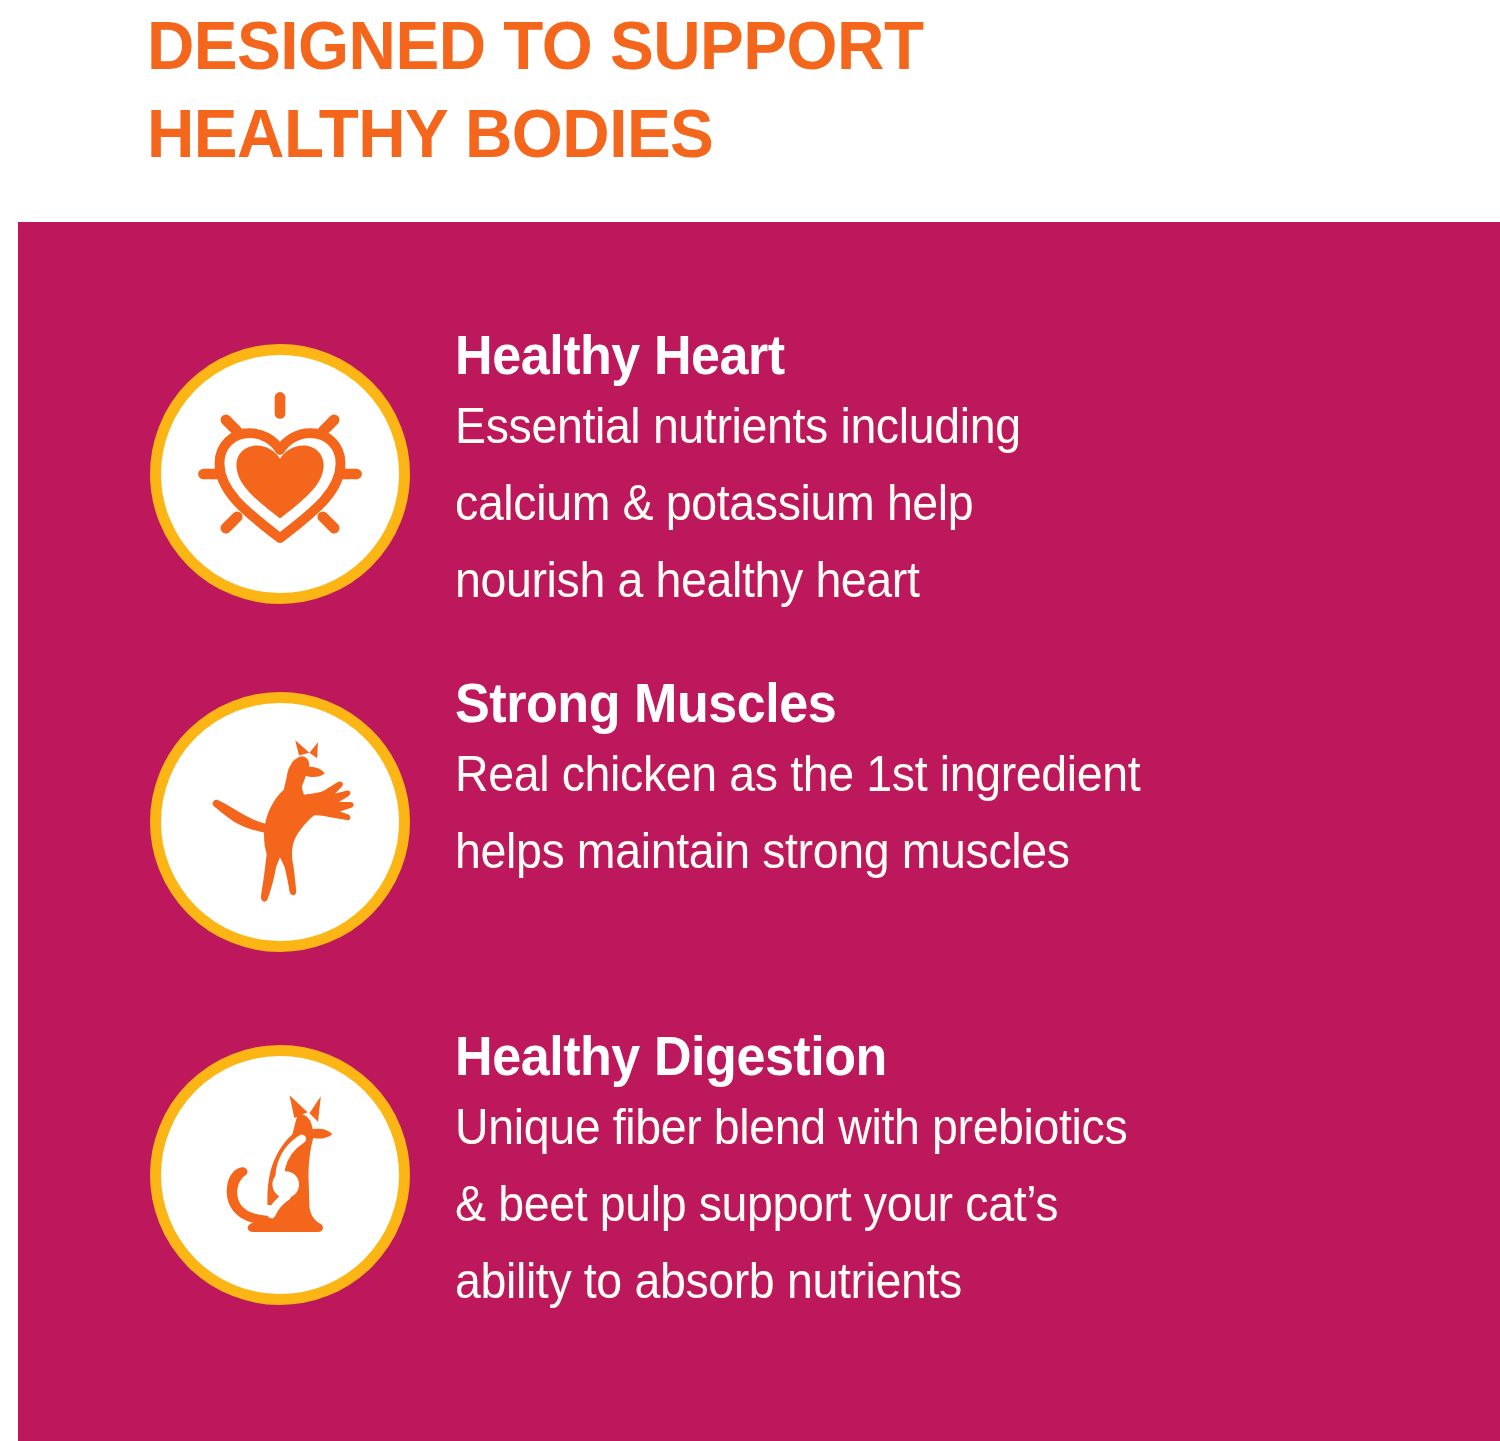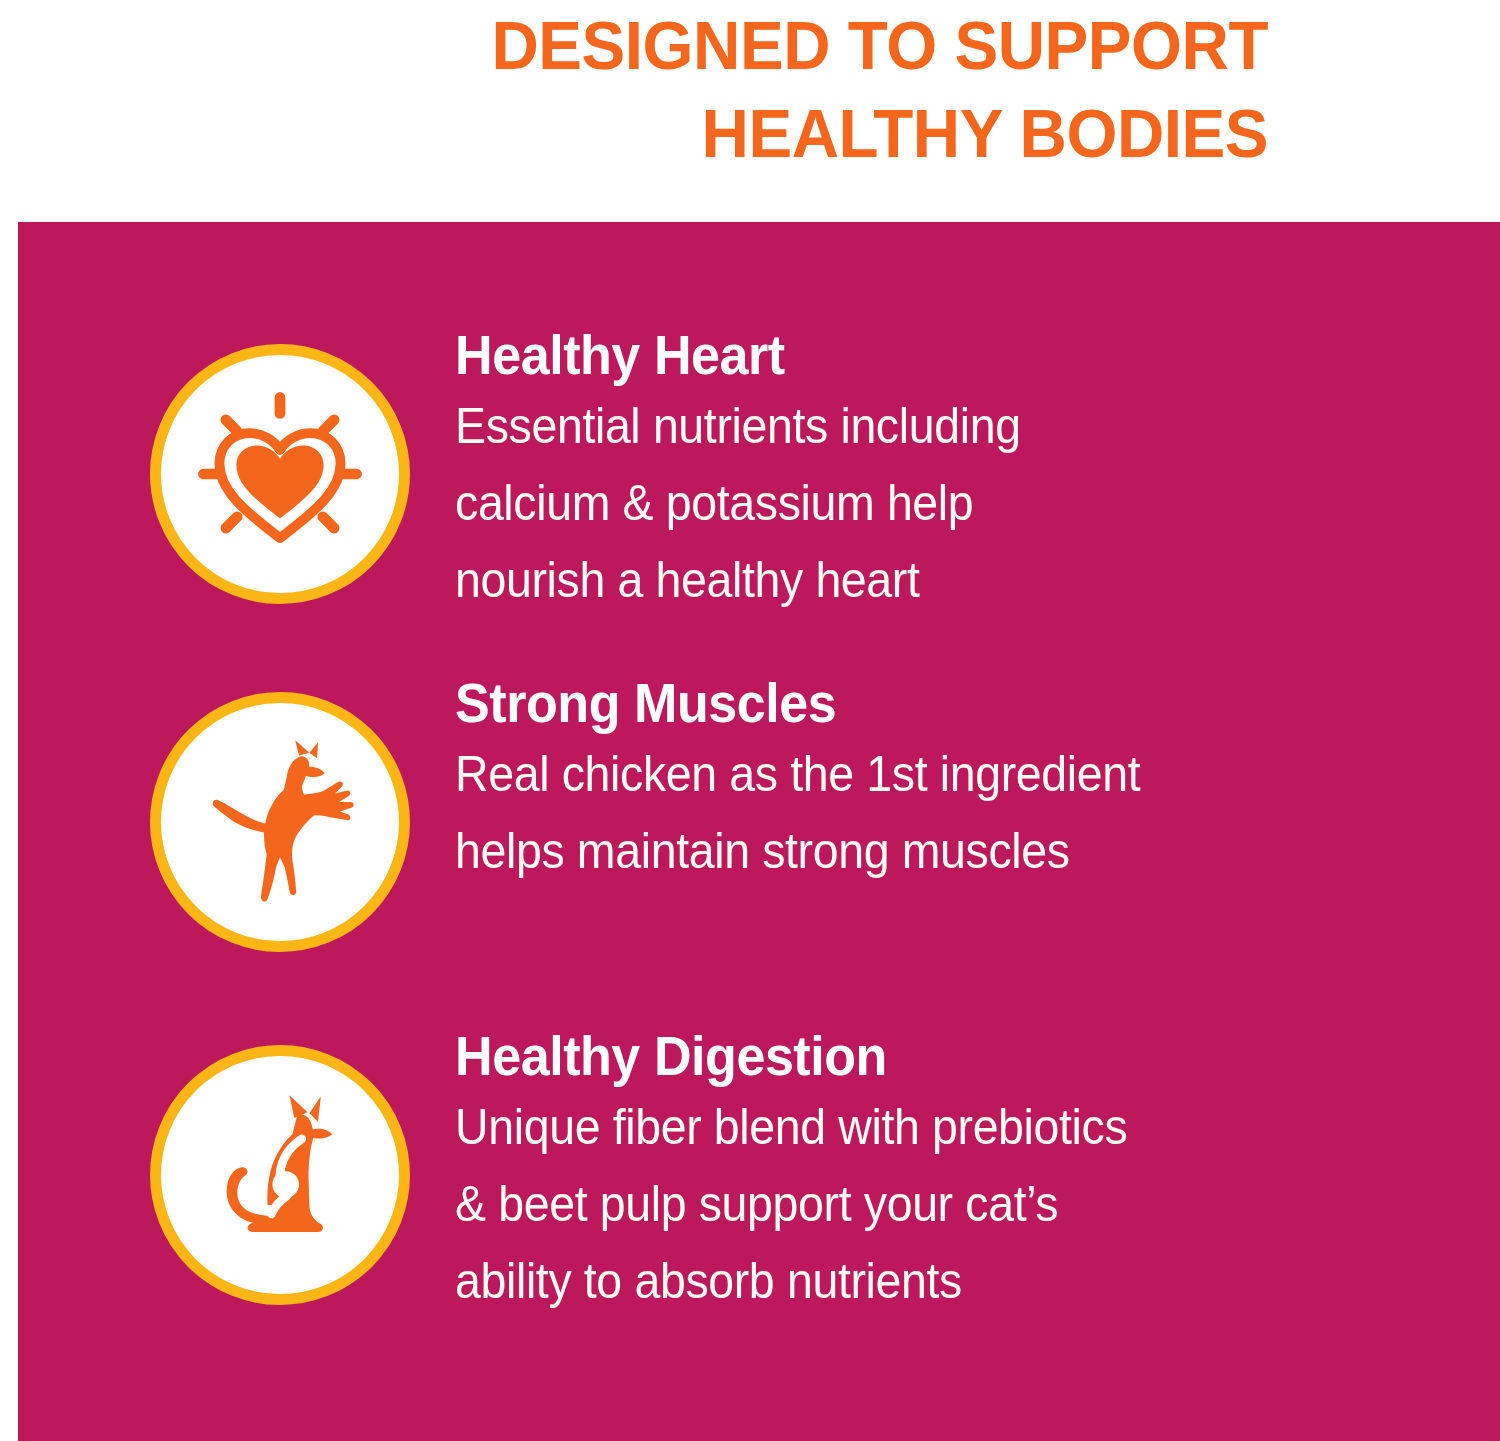--- a/index.html
+++ b/index.html
@@ -20,21 +20,20 @@
   }
 
   
   .header-band {
     position: absolute;
     left: 0;
     top: 0;
     width: 1500px;
     height: 222px;
     background: #ffffff;
-    text-align: right;
   }
 
   .headline {
     position: absolute;
     left: 147px;
     top: 2px;
     width: 1180px;
     color: #F4661B;
     font-family: "Liberation Sans", sans-serif;
     font-weight: bold;

